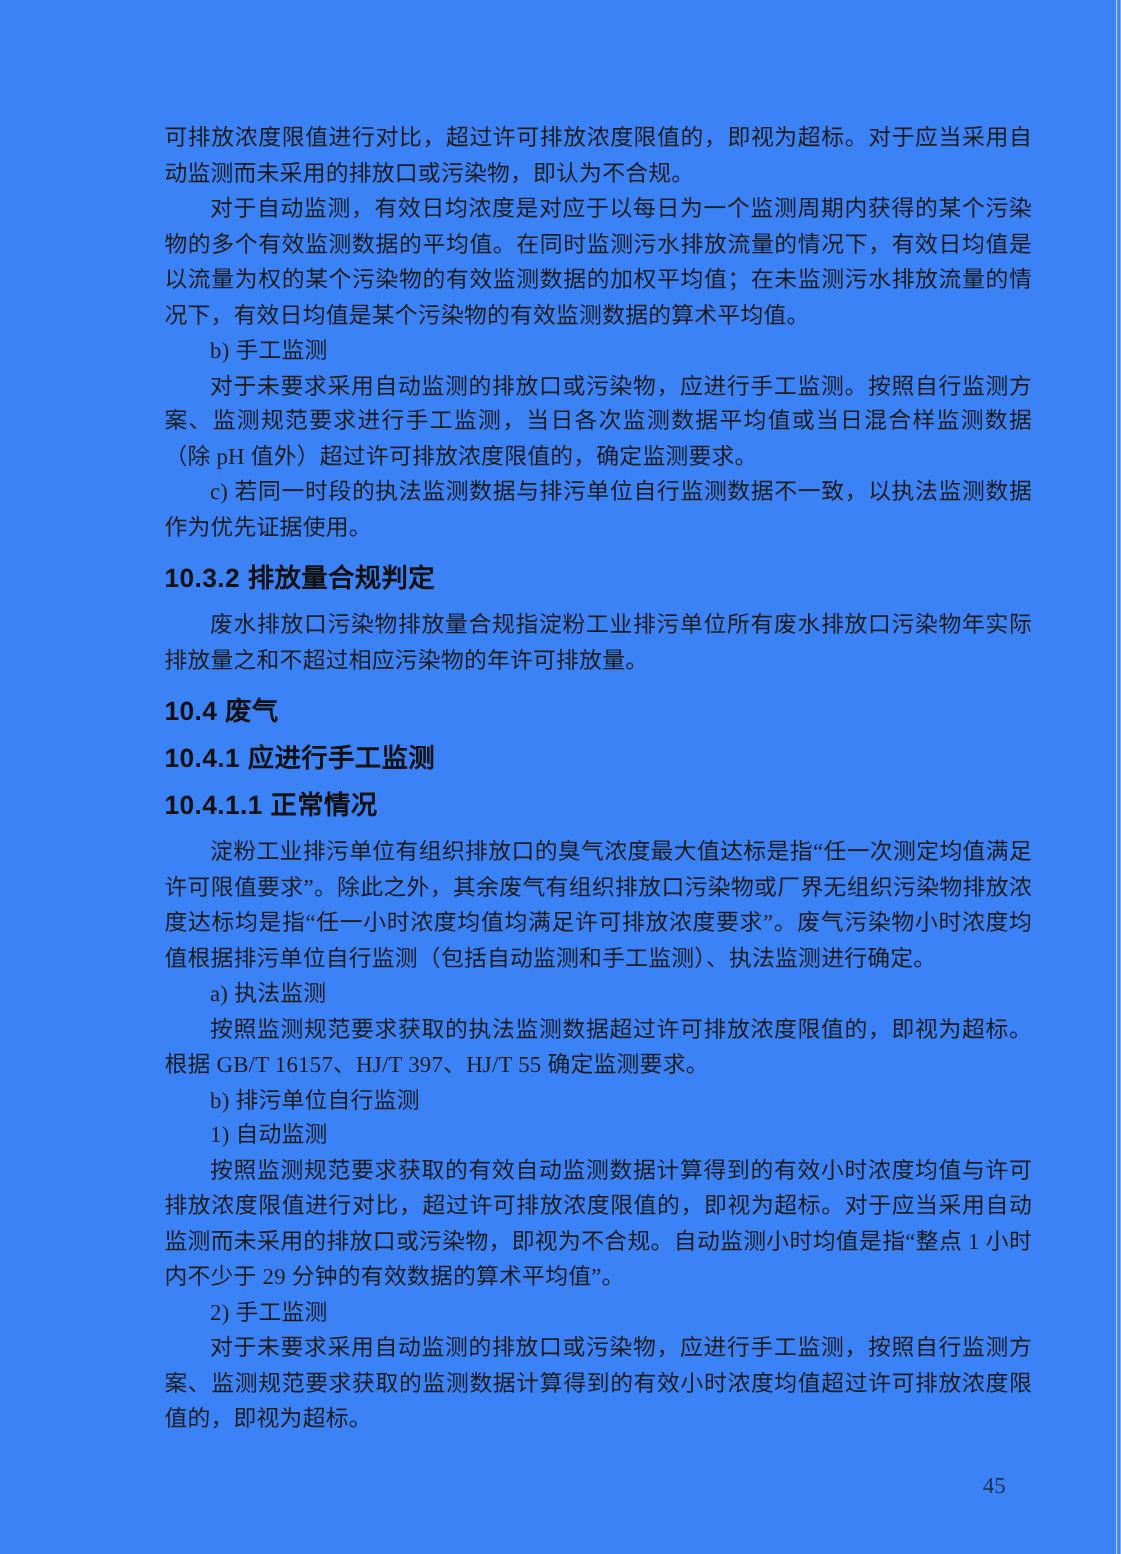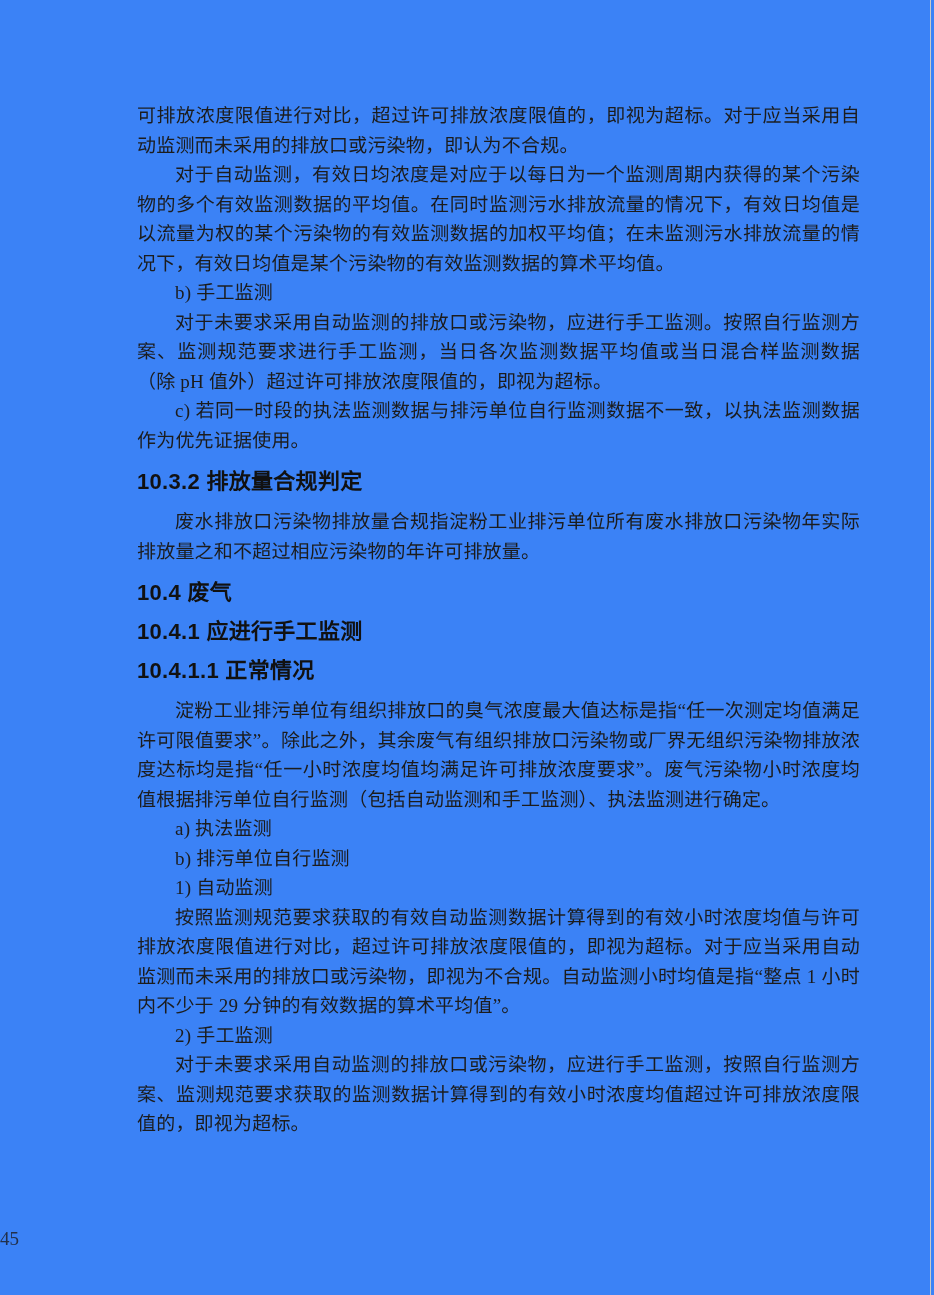--- a/index.html
+++ b/index.html
@@ -51,49 +51,50 @@
     margin: 15px 0 13px 0;
     font-family: "Liberation Sans", "DejaVu Sans", sans-serif;
     color: #111111;
     letter-spacing: 0.3px;
   }
   .page-number {
     position: absolute;
     left: 0;
     width: 838px;
     top: 1228px;
-    text-align: left;
+    text-align: right;
     font-size: 19px;
     color: #22304a;
     font-family: "Liberation Serif", "DejaVu Serif", serif;
   }
 </style>
 </head>
 <body>
 
 <div class="page">
 
   <div class="content">
 
     <p class="para">可排放浓度限值进行对比，超过许可排放浓度限值的，即视为超标。对于应当采用自动监测而未采用的排放口或污染物，即认为不合规。</p>
     <p class="para indent">对于自动监测，有效日均浓度是对应于以每日为一个监测周期内获得的某个污染物的多个有效监测数据的平均值。在同时监测污水排放流量的情况下，有效日均值是以流量为权的某个污染物的有效监测数据的加权平均值；在未监测污水排放流量的情况下，有效日均值是某个污染物的有效监测数据的算术平均值。</p>
     <p class="para indent">b) 手工监测</p>
-    <p class="para indent">对于未要求采用自动监测的排放口或污染物，应进行手工监测。按照自行监测方案、监测规范要求进行手工监测，当日各次监测数据平均值或当日混合样监测数据（除 pH 值外）超过许可排放浓度限值的，即视为超标。</p>
+    <p class="para indent">对于未要求采用自动监测的排放口或污染物，应进行手工监测。按照自行监测方案、监测规范要求进行手工监测，当日各次监测数据平均值或当日混合样监测数据（除 pH 值外）超过许可排放浓度限值的，确定监测要求。</p>
     <p class="para indent">c) 若同一时段的执法监测数据与排污单位自行监测数据不一致，以执法监测数据作为优先证据使用。</p>
 
     <h3 class="heading">10.3.2  排放量合规判定</h3>
 
     <p class="para indent">废水排放口污染物排放量合规指淀粉工业排污单位所有废水排放口污染物年实际排放量之和不超过相应污染物的年许可排放量。</p>
 
     <h2 class="heading">10.4  废气</h2>
     <h3 class="heading">10.4.1  应进行手工监测</h3>
     <h4 class="heading">10.4.1.1  正常情况</h4>
 
     <p class="para indent">淀粉工业排污单位有组织排放口的臭气浓度最大值达标是指“任一次测定均值满足许可限值要求”。除此之外，其余废气有组织排放口污染物或厂界无组织污染物排放浓度达标均是指“任一小时浓度均值均满足许可排放浓度要求”。废气污染物小时浓度均值根据排污单位自行监测（包括自动监测和手工监测）、执法监测进行确定。</p>
     <p class="para indent">a) 执法监测</p>
+    <p class="para indent">按照监测规范要求获取的执法监测数据超过许可排放浓度限值的，即视为超标。根据 GB/T 16157、HJ/T 397、HJ/T 55 确定监测要求。</p>
     <p class="para indent">b) 排污单位自行监测</p>
     <p class="para indent">1) 自动监测</p>
     <p class="para indent">按照监测规范要求获取的有效自动监测数据计算得到的有效小时浓度均值与许可排放浓度限值进行对比，超过许可排放浓度限值的，即视为超标。对于应当采用自动监测而未采用的排放口或污染物，即视为不合规。自动监测小时均值是指“整点 1 小时内不少于 29 分钟的有效数据的算术平均值”。</p>
     <p class="para indent">2) 手工监测</p>
     <p class="para indent">对于未要求采用自动监测的排放口或污染物，应进行手工监测，按照自行监测方案、监测规范要求获取的监测数据计算得到的有效小时浓度均值超过许可排放浓度限值的，即视为超标。</p>
 
   </div>
 
   <div class="page-number">45</div>
 

